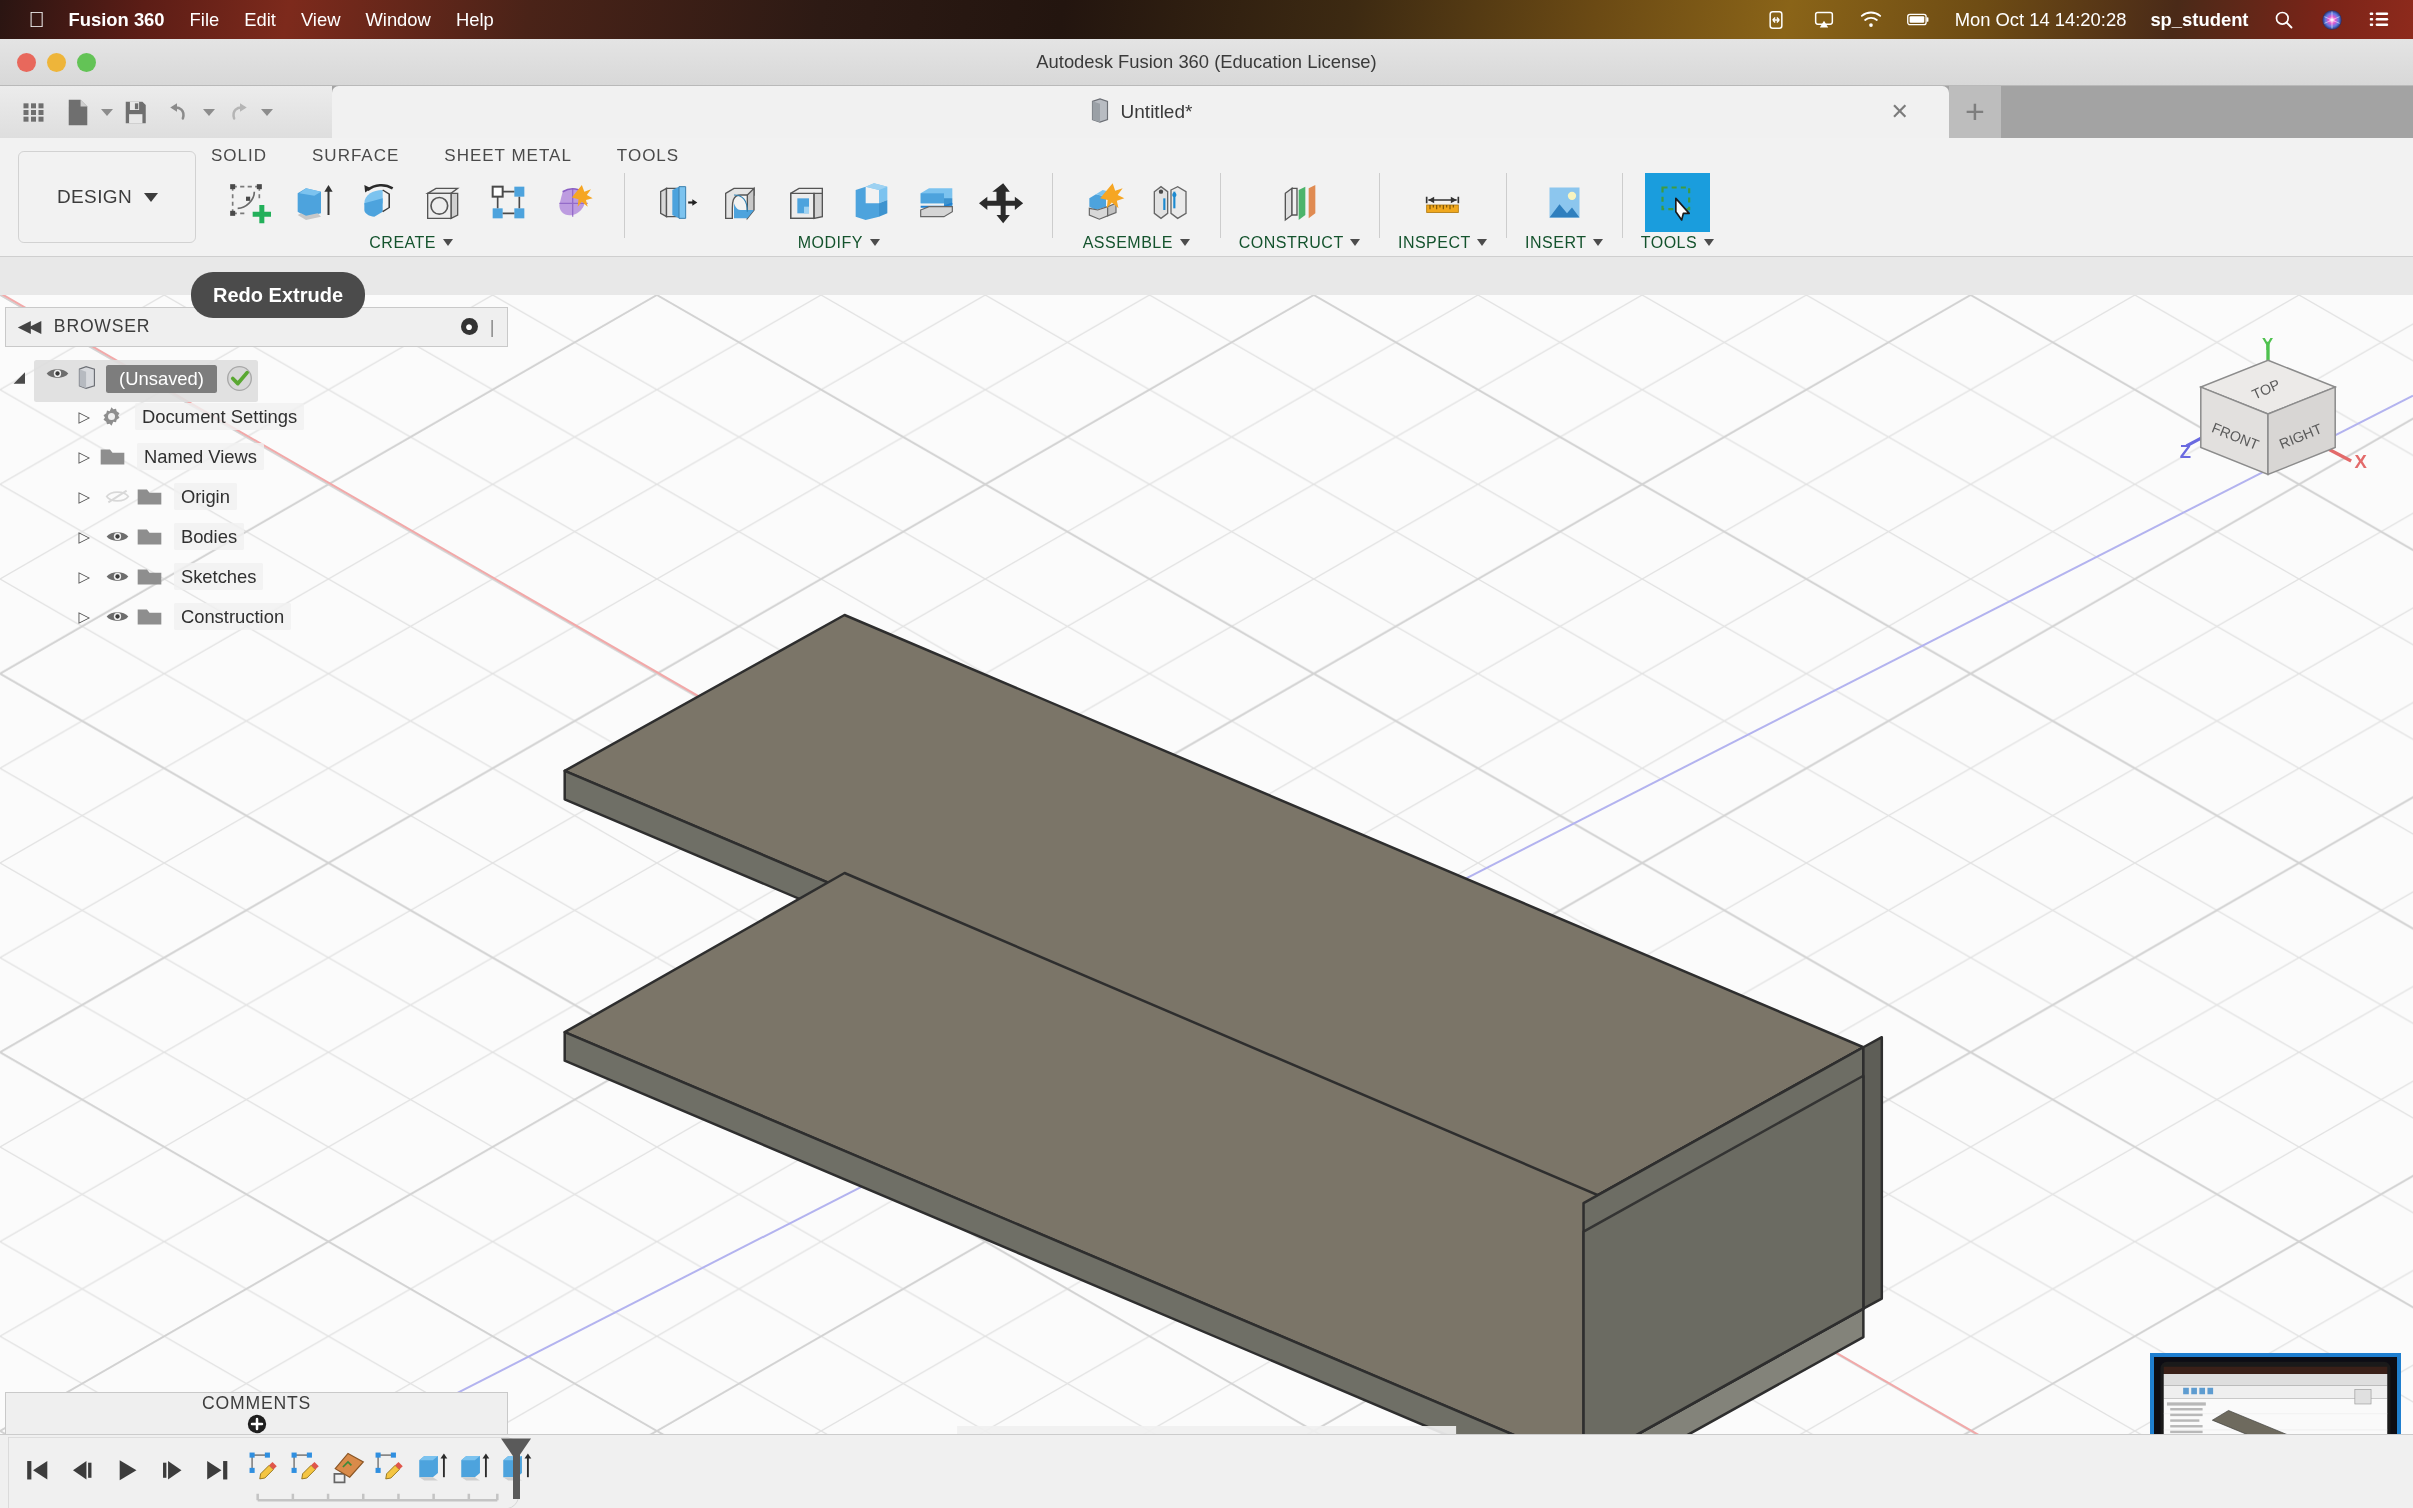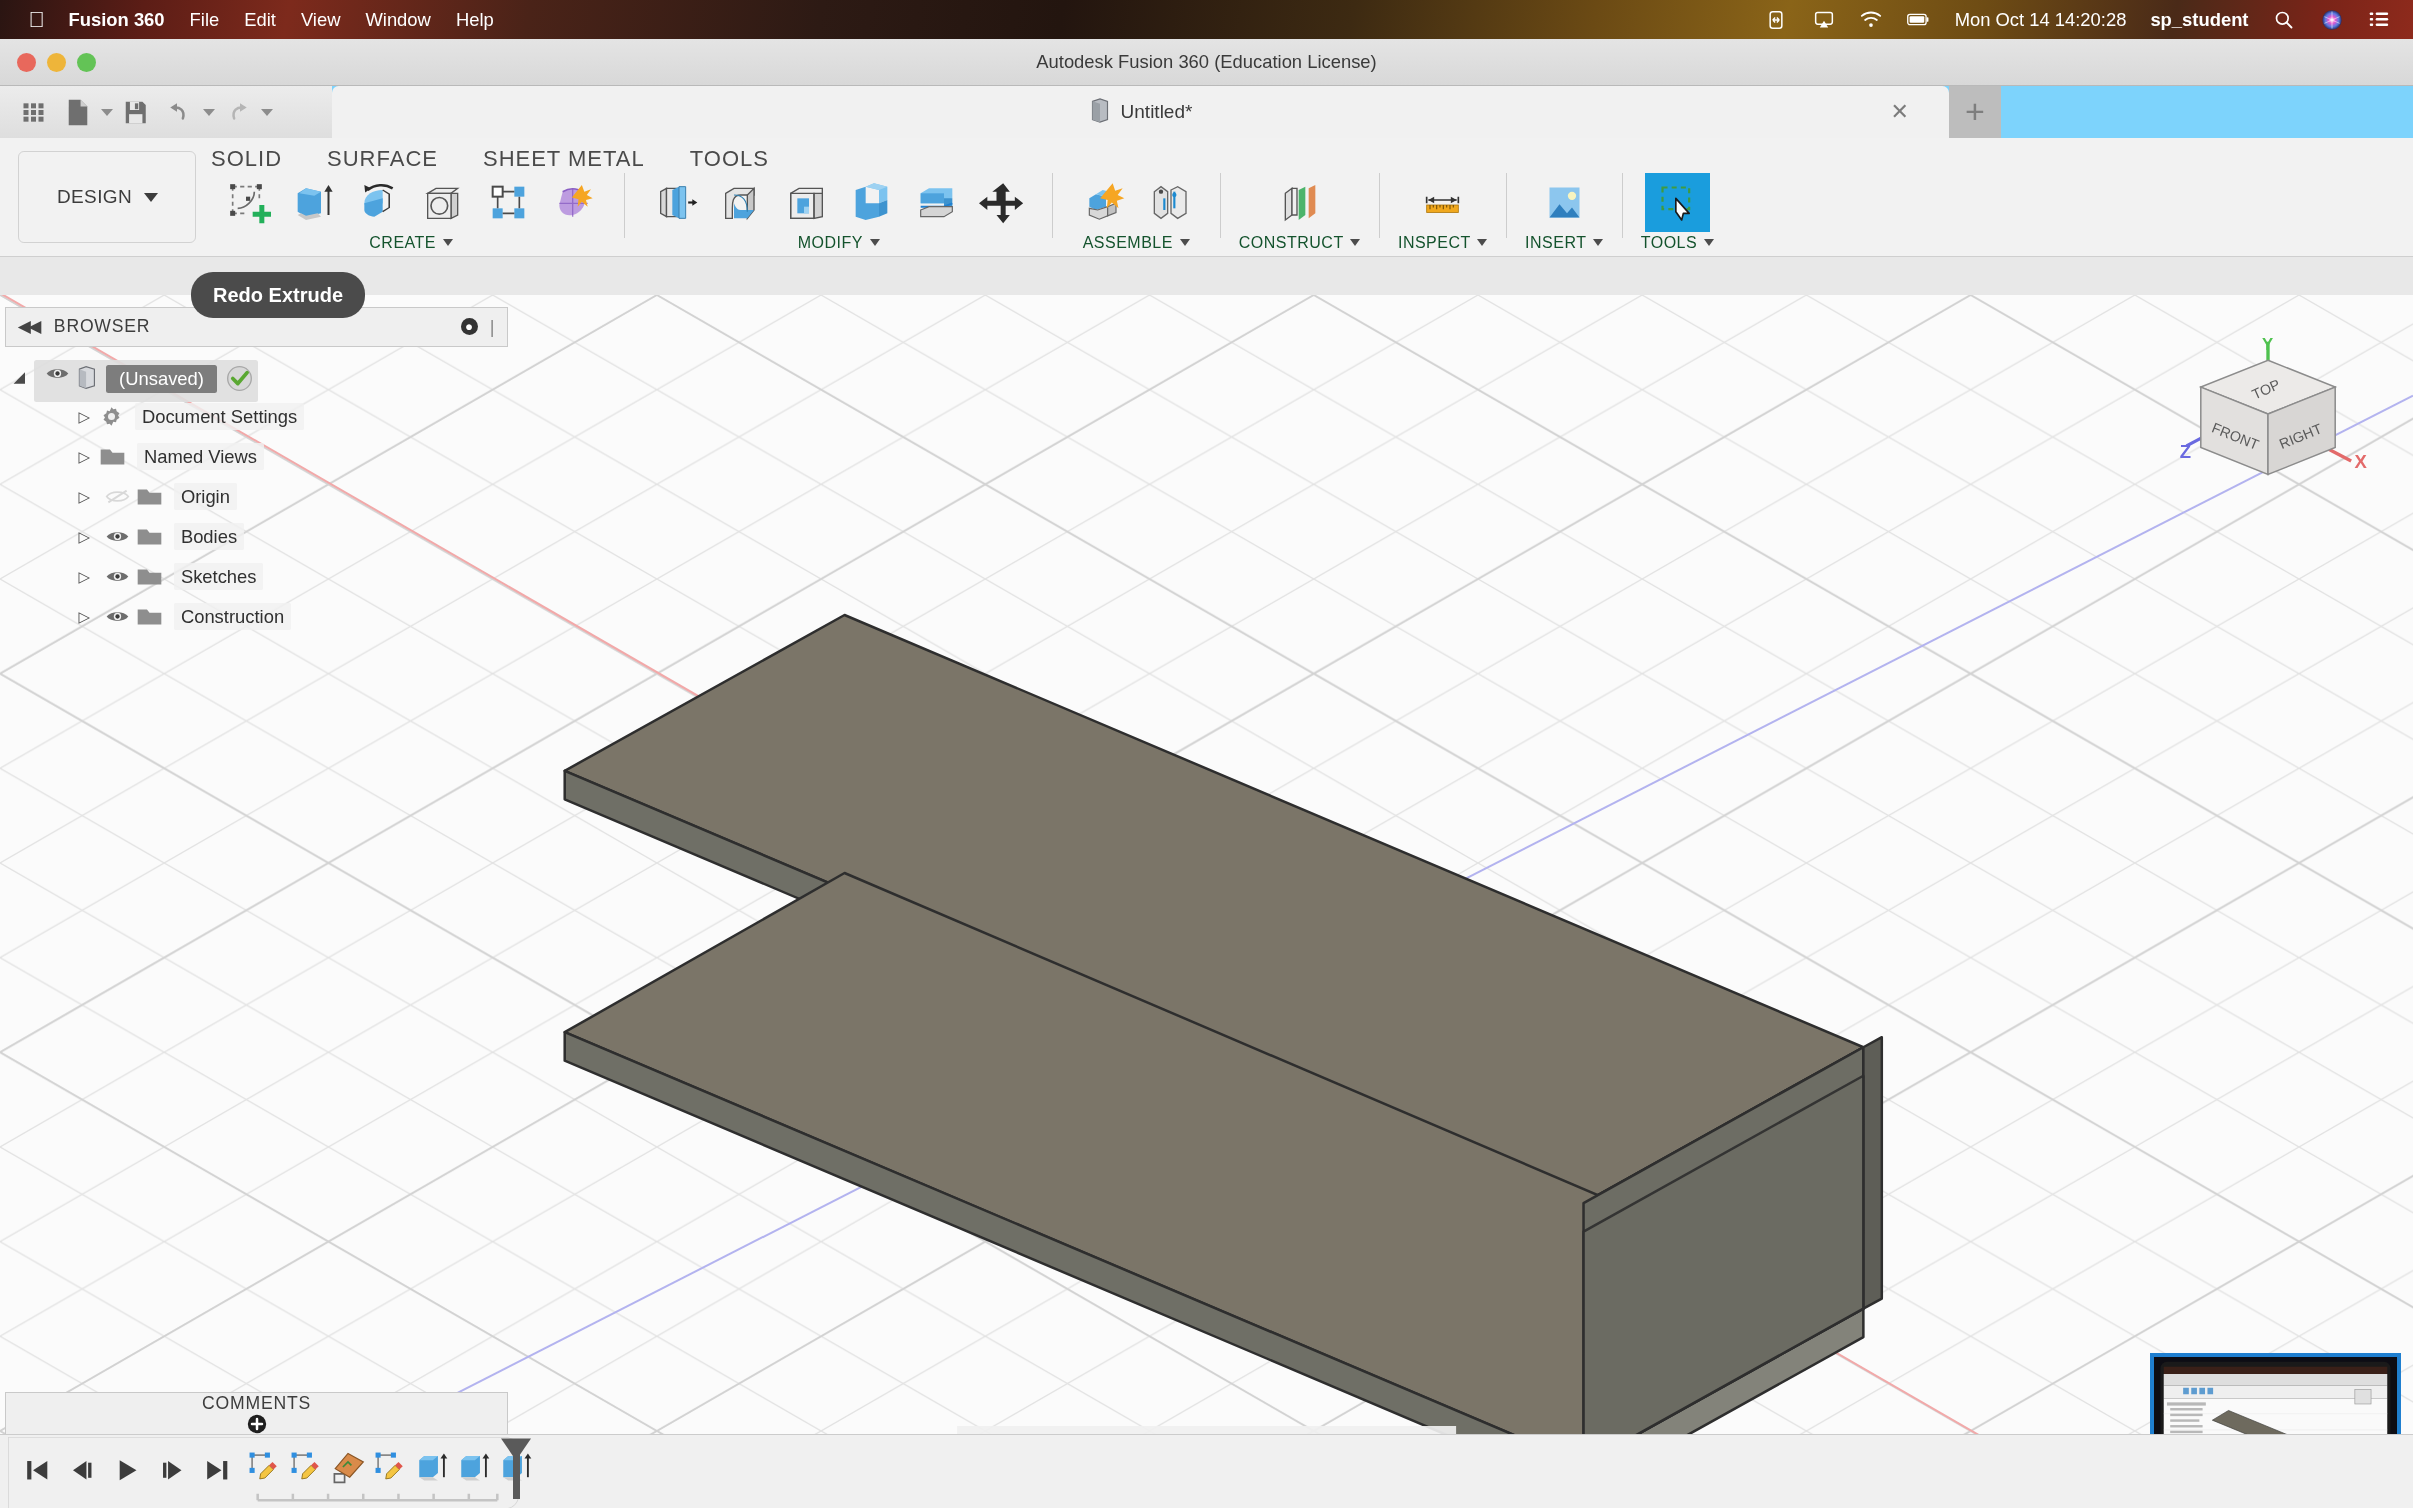--- a/index.html
+++ b/index.html
@@ -41,21 +41,21 @@
   .l-red{background:#e8685c;} .l-yel{background:#eeb53a;} .l-grn{background:#63c košice;}
   .l-grn{background:#63c356;}
   .wintitle {
     position: absolute; left: 0; right: 0; text-align: center;
     font-size: 18.4px; color: #3a3a3a;
   }
 
   
   .tabstrip {
     position: relative; height: 52px; width: 100%;
-    background: #7dd3fc; display: flex; align-items: stretch; text-align: center;
+    background: #a3a3a3; display: flex; align-items: stretch; text-align: center;
   }
   .qat {
     display: flex; align-items: center; padding-left: 11.7px;
     background: linear-gradient(#ececec,#dedede); width: 332px;
   }
   .qbtn { width: 44px; height: 39px; display: flex; align-items: center; justify-content: center; }
   .qbtn svg { display: block; }
   .caret-sm { width: 0; height: 0; border-left: 6.7px solid transparent; border-right: 6.7px solid transparent; border-top: 7.5px solid #8d8d8d; margin-left: 1.7px; }
   .doctab {
     flex: 0 0 1617px; background: #f1f1f1;
@@ -74,21 +74,21 @@
 
   
   .ribbon { position: relative; height: 119px; background: #f2f2f2; border-bottom: 0.8px solid #cfcfcf; }
   .designbox {
     position: absolute; left: 18.4px; top: 13.4px; width: 178px; height: 92px;
     border: 0.8px solid #d2d2d2; border-radius: 5.9px; background: #f2f2f2;
     display: flex; align-items: center; justify-content: center;
     font-size: 19px; color: #3c3c3c; letter-spacing: 0.4px;
   }
   .designbox .cv { width:0;height:0;border-left:7.5px solid transparent;border-right:7.5px solid transparent;border-top:9.2px solid #3c3c3c; margin-left:11.7px; }
-  .ribtabs { position: absolute; left: 211px; top: 8.4px; display: flex; font-size: 22px; color: #4a4a4a; letter-spacing: 1px; }
+  .ribtabs { position: absolute; left: 211px; top: 8.4px; display: flex; font-size: 17px; color: #4a4a4a; letter-spacing: 1px; }
   .ribtabs span { margin-right: 45px; }
   .ribgroups { position: absolute; left: 211px; top: 35px; right: 0; display: flex; align-items: flex-start; height: 84px; }
   .group { display: flex; flex-direction: column; align-items: center; position: relative; padding: 0 5px; }
   .group .icons { display: flex; align-items: flex-end; height: 59px; }
   .gicon { width: 65px; height: 59px; display: flex; align-items: center; justify-content: center; }
   .gicon.sel { background: #1a9ddd; }
   .glabel { font-size: 16px; color: #14532d; letter-spacing: 0.5px; margin-top: 1.7px; display: flex; align-items: center; white-space: nowrap; }
   .glabel .cv { width:0;height:0;border-left:5.9px solid transparent;border-right:5.9px solid transparent;border-top:7.5px solid #4c4c4c; margin-left: 6.7px; }
   .gsep { width: 0.8px; height: 65px; background: #cdcdcd; margin: 0 13.4px; align-self: flex-start; }
 

